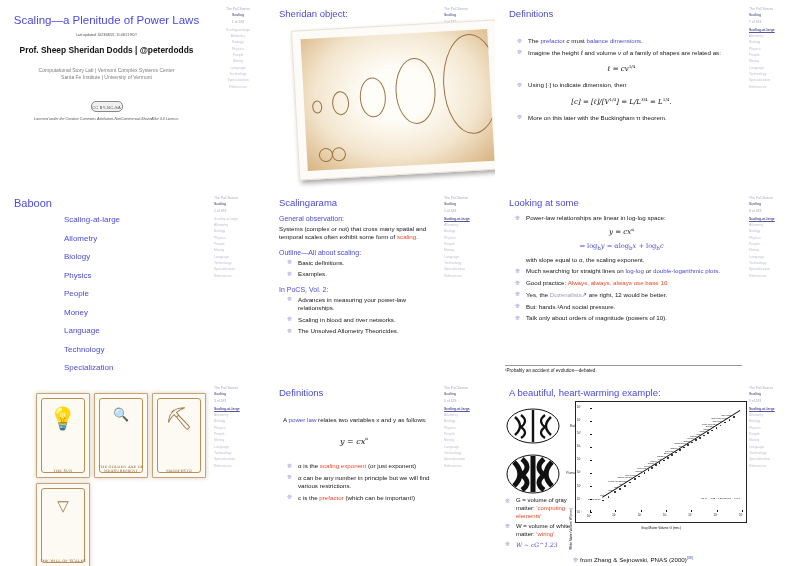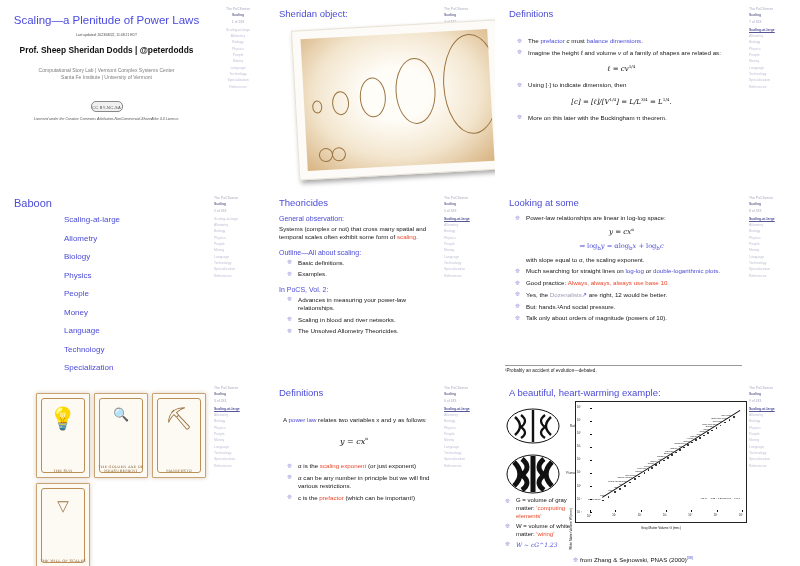--- a/index.html
+++ b/index.html
@@ -343,21 +343,21 @@
       <div class="item">Biology</div>
       <div class="item">Physics</div>
       <div class="item">People</div>
       <div class="item">Money</div>
       <div class="item">Language</div>
       <div class="item">Technology</div>
       <div class="item">Specialization</div>
       <div class="item">References</div>
     </div>
     <div class="body-area">
-      <h1 class="title">Theoricides</h1>
+      <h1 class="title">Scalingarama</h1>
       <div class="subhead">General observation:</div>
       <div class="txt para">
         <span>Systems (complex or not) that cross many spatial and temporal scales often exhibit some form of </span><span class="red">scaling</span><span>.</span>
       </div>
       <div class="subhead">Outline—All about scaling:</div>
       <ul class="bullets" style="margin-left:16px;">
         <li><span class="bul">❊</span><span>Basic definitions.</span></li>
         <li><span class="bul">❊</span><span>Examples.</span></li>
       </ul>
       <div class="subhead">In PoCS, Vol. 2:</div>

